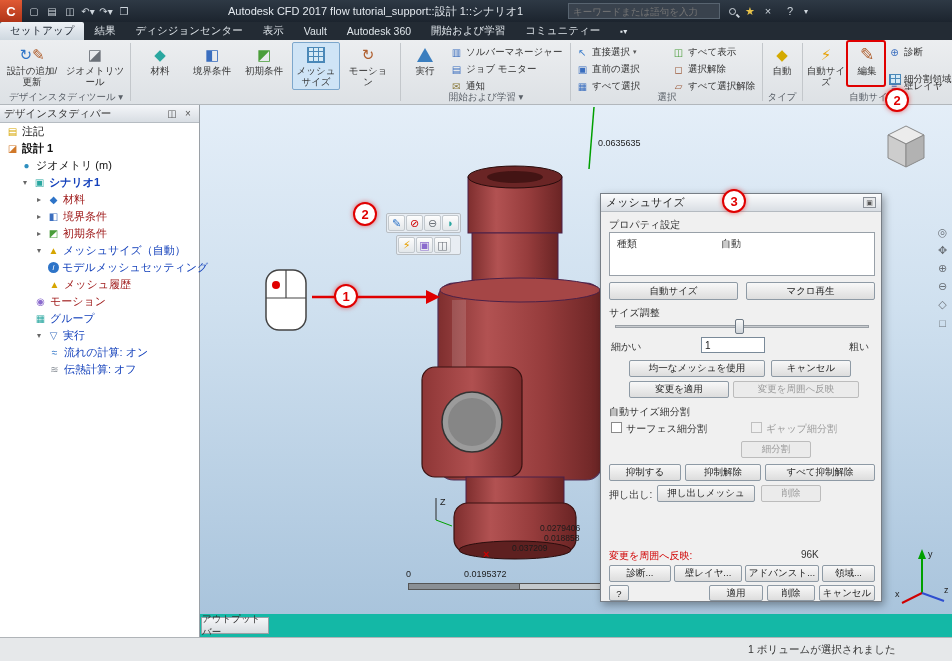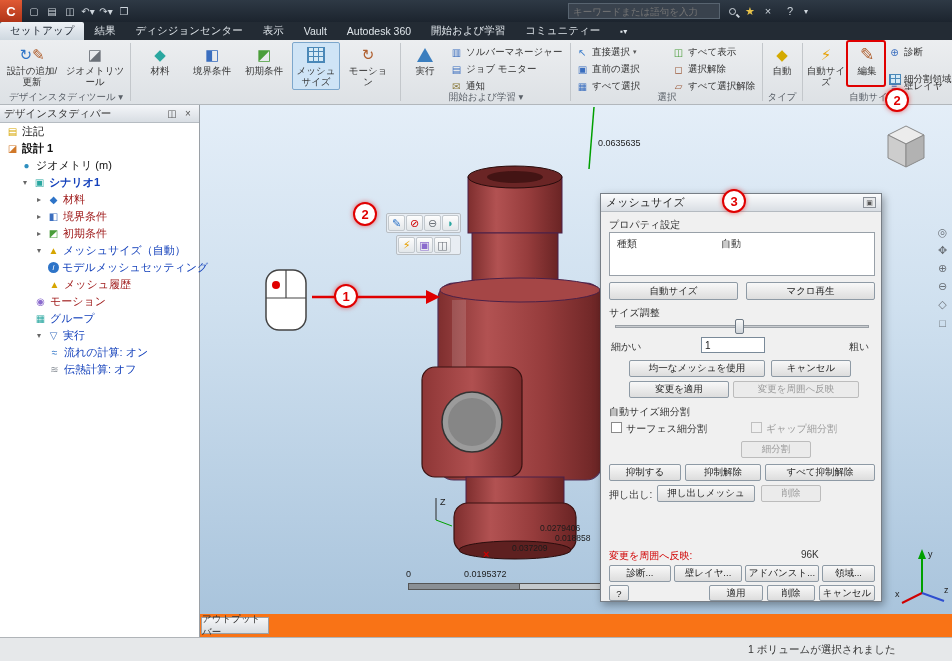--- a/index.html
+++ b/index.html
@@ -62,38 +62,39 @@
 .dl{position:absolute;font-size:10px;color:#333;white-space:nowrap}
 .btn{position:absolute;display:flex;align-items:center;justify-content:center;background:linear-gradient(#f8f8f8,#dddddd);border:1px solid #8e9aa5;border-radius:2px;font-size:9.5px;color:#222;white-space:nowrap;overflow:hidden}
 .btn.dis{color:#9a9a9a;background:#ebebeb;border-color:#bcbcbc}
 .whitebox{position:absolute;background:#fff;border:1px solid #98a0a8}
 .txtin{position:absolute;background:#fff;border:1px solid #7a8a99;font-size:10px;padding:0 3px;color:#222}
 .chk{position:absolute;width:11px;height:11px;background:#fff;border:1px solid #8a8a8a}
 .chk.dis{background:#f0f0f0;border-color:#c0c0c0}
 .groove{position:absolute;height:3px;background:#c9ccd0;border:1px solid #9aa0a6}
 .shandle{position:absolute;width:9px;height:15px;background:linear-gradient(#fafafa,#cfd4d9);border:1px solid #6f7a85;border-radius:2px}
 
-.bottomstrip{position:absolute;left:200px;top:614px;width:752px;height:23px;background:#f97316;z-index:8}
+.bottomstrip{position:absolute;left:200px;top:614px;width:752px;height:23px;background:#14b8a6;z-index:8}
 .outputbar{position:absolute;left:1px;top:3px;width:68px;height:17px;background:linear-gradient(#f5f6f8,#d9dde1);border:1px solid #9aa0a6;font-size:9.5px;display:flex;align-items:center;justify-content:center;color:#333}
 .statusbar{position:absolute;left:0;top:637px;width:952px;height:24px;background:#e6e8ea;border-top:1px solid #b0b4b8;z-index:20}
 .status-msg{position:absolute;left:748px;top:5px;font-size:10.5px;color:#333;white-space:nowrap}
 </style>
 </head>
 <body>
 
 <div class="titlebar">
   <div class="applogo">C</div>
   <div class="qat">
     <span>▢</span>
     <span>▤</span>
     <span>◫</span>
     <span>↶▾</span>
     <span>↷▾</span>
     <span>❐</span>
   </div>
+  <div class="title-text">Autodesk CFD 2017   flow tutorial_support::設計 1::シナリオ1</div>
   <input class="searchbox" placeholder="キーワードまたは語句を入力" style="">
   <span class="tb-ic" style="left:724px">
       <span class="mag"></span>
     </span>
   <span class="tb-ic" style="left:742px;color:#e8c34a">★</span>
   <span class="tb-ic" style="left:760px">×</span>
   <span class="tb-ic" style="left:782px">?</span>
   <span class="tb-ic" style="left:798px;font-size:8px">▾</span>
 </div>
 
@@ -391,21 +392,21 @@
   </svg>
 
   <svg class="abs" style="left:222px;top:385px" width="40" height="40">
     <line x1="14" y1="30" x2="14" y2="8" stroke="#2a2a2a" stroke-width="1"></line>
     <line x1="14" y1="30" x2="30" y2="36" stroke="#00a000" stroke-width="1"></line>
   </svg>
   <span class="vtext" style="left:240px;top:392px;font-size:9px">Z</span>
   <span class="vtext" style="left:283px;top:443px;color:#d00000;font-weight:bold;font-size:11px">×</span>
 
   <span class="vtext" style="left:340px;top:418px">0.0279406</span>
-  <span class="vtext" style="left:355px;top:428px">0.018858</span>
+  <span class="vtext" style="left:344px;top:428px">0.018858</span>
   <span class="vtext" style="left:312px;top:438px">0.037209</span>
 
   <span class="vtext" style="left:206px;top:464px;font-size:9px">0</span>
   <span class="vtext" style="left:264px;top:464px;font-size:9px">0.0195372</span>
   <span class="vtext" style="left:434px;top:464px;font-size:9px">m</span>
   <div class="scaleseg" style="left:208px;top:478px;width:112px;background:#8a8f94"></div>
   <div class="scaleseg" style="left:320px;top:478px;width:118px;background:#c4c9cd;border-left:none"></div>
 
   <svg class="abs" style="left:692px;top:440px" width="60" height="62">
     <line x1="30" y1="48" x2="30" y2="12" stroke="#00a000" stroke-width="2"></line>

